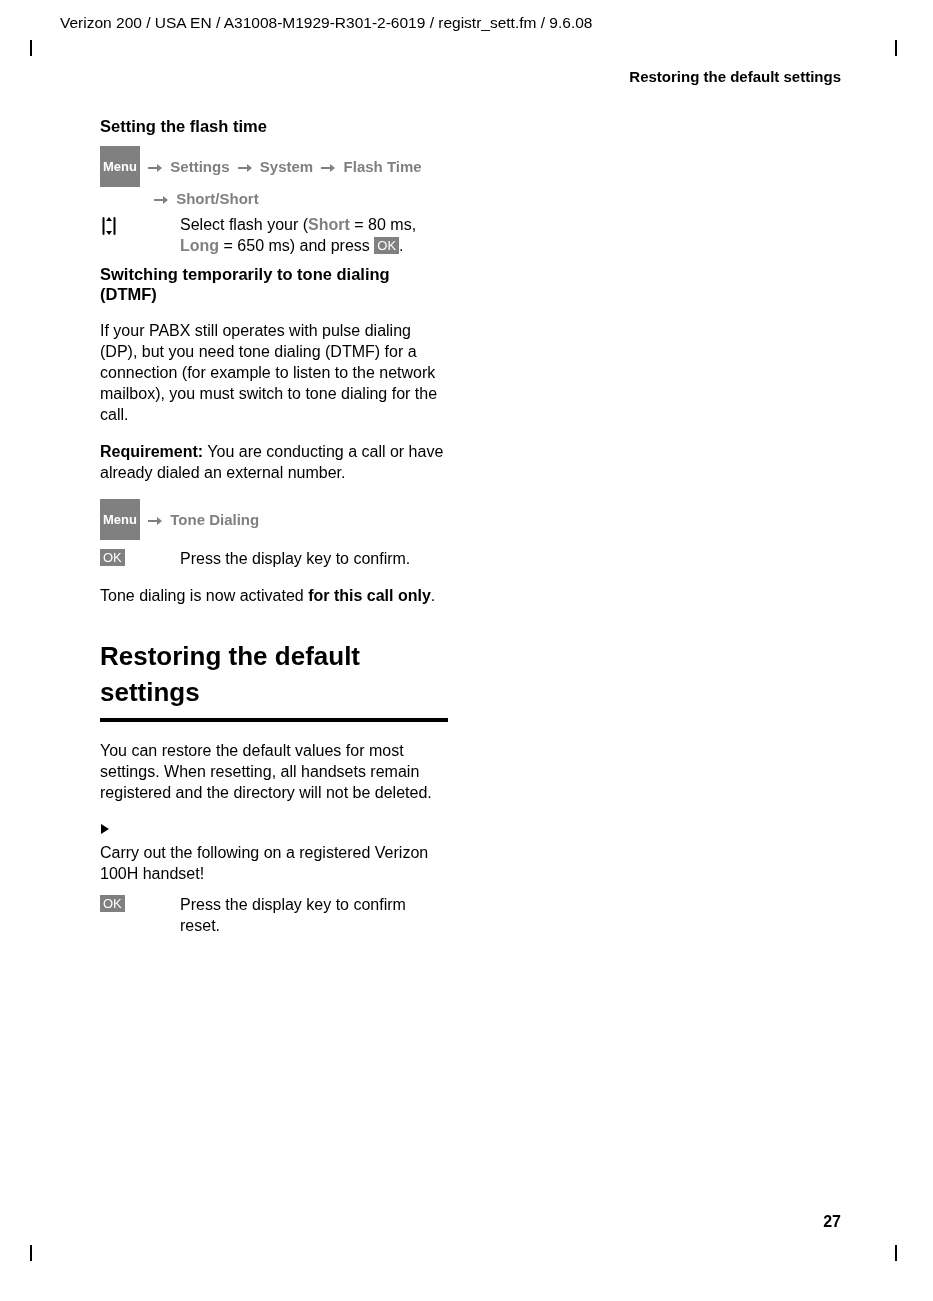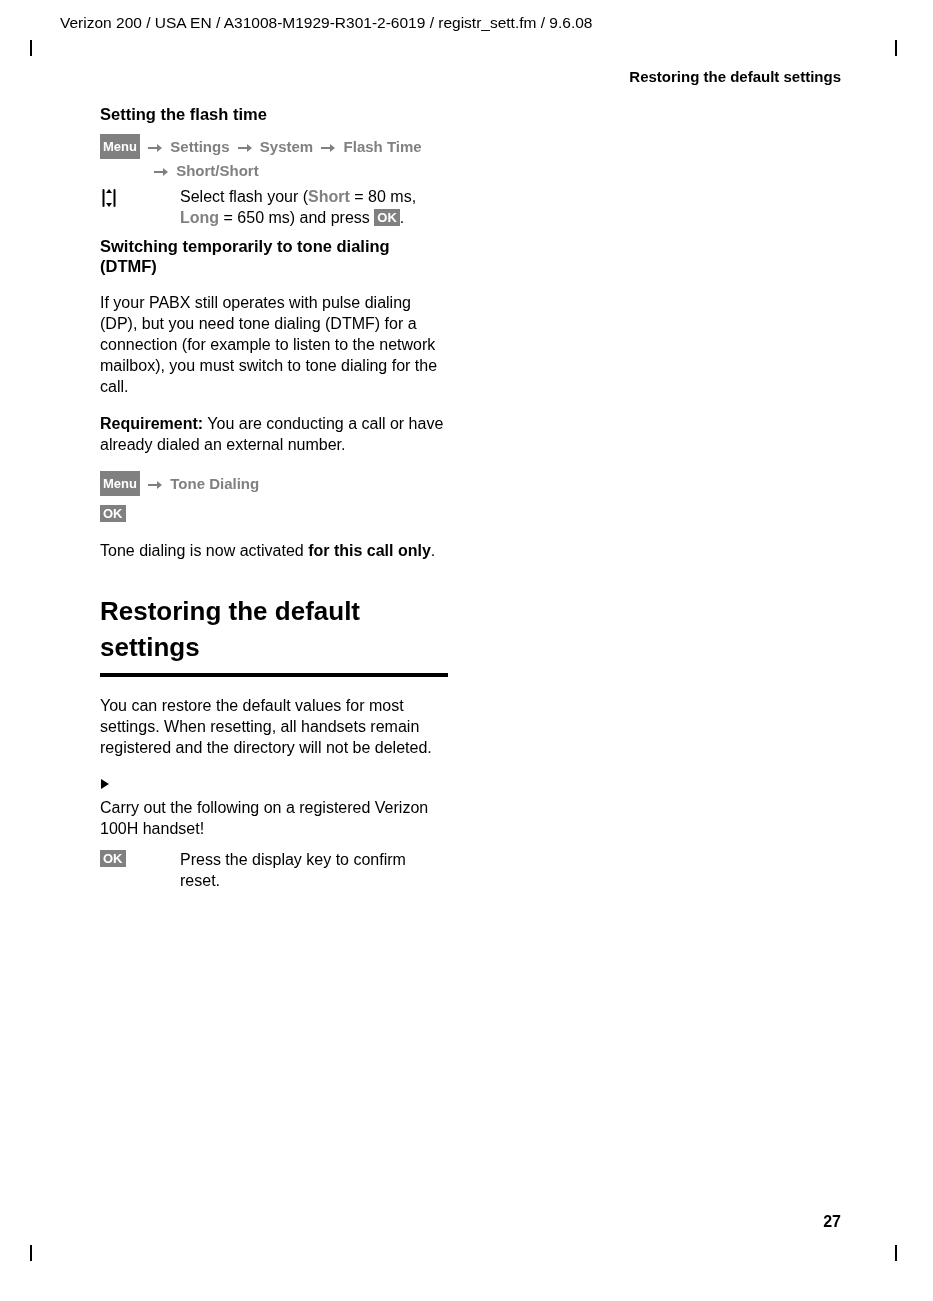--- a/index.html
+++ b/index.html
@@ -43,37 +43,37 @@
     left: 100px;
     width: 350px;
     font-size: 16px;
     line-height: 20px;
   }
   .h3 {
     font-weight: bold;
     font-size: 16.5px;
     margin: 6px 0 10px 0;
   }
-  .h3.first { margin-top: 0; }
+  .h3.first { margin-top: 12px; }
   .menu-tag {
     display: inline-block;
     background: #808080;
     color: #fff;
     font-weight: bold;
     font-size: 13px;
-    padding: 4px 3px;
+    padding: 12px 3px;
     line-height: 17px;
     height: 17px;
     vertical-align: 1px;
   }
   .ok-tag {
     display: inline-block;
     background: #808080;
     color: #fff;
-    font-weight: bold;
+    font-weight: normal;
     font-size: 13px;
     padding: 0 3px;
     line-height: 17px;
     height: 17px;
     vertical-align: 1px;
   }
   .arrow {
     display: inline-block;
     padding: 0 4px;
     color: #808080;
@@ -229,20 +229,21 @@
       <span class="arrow"><svg width="14" height="10" viewBox="0 0 14 10">
             <path d="M0 4 H9 V1 L14 5 L9 9 V6 H0 Z" fill="#808080"></path>
           </svg></span>
       <span class="grey-bold">Tone Dialing</span>
     </div>
 
     <div class="nav-row">
       <div class="icon-col">
         <span class="ok-tag">OK</span>
       </div>
+      <div class="txt-col">Press the display key to confirm.</div>
     </div>
 
     <div class="para">
       <span>Tone dialing is now activated </span><span class="bold">for this call only</span><span>.</span>
     </div>
 
     <div class="section-title">Restoring the default settings</div>
     <hr class="title-rule">
 
     <div class="para" style="margin-top:0;">You can restore the default values for most settings. When resetting, all handsets remain registered and the directory will not be deleted.</div>

